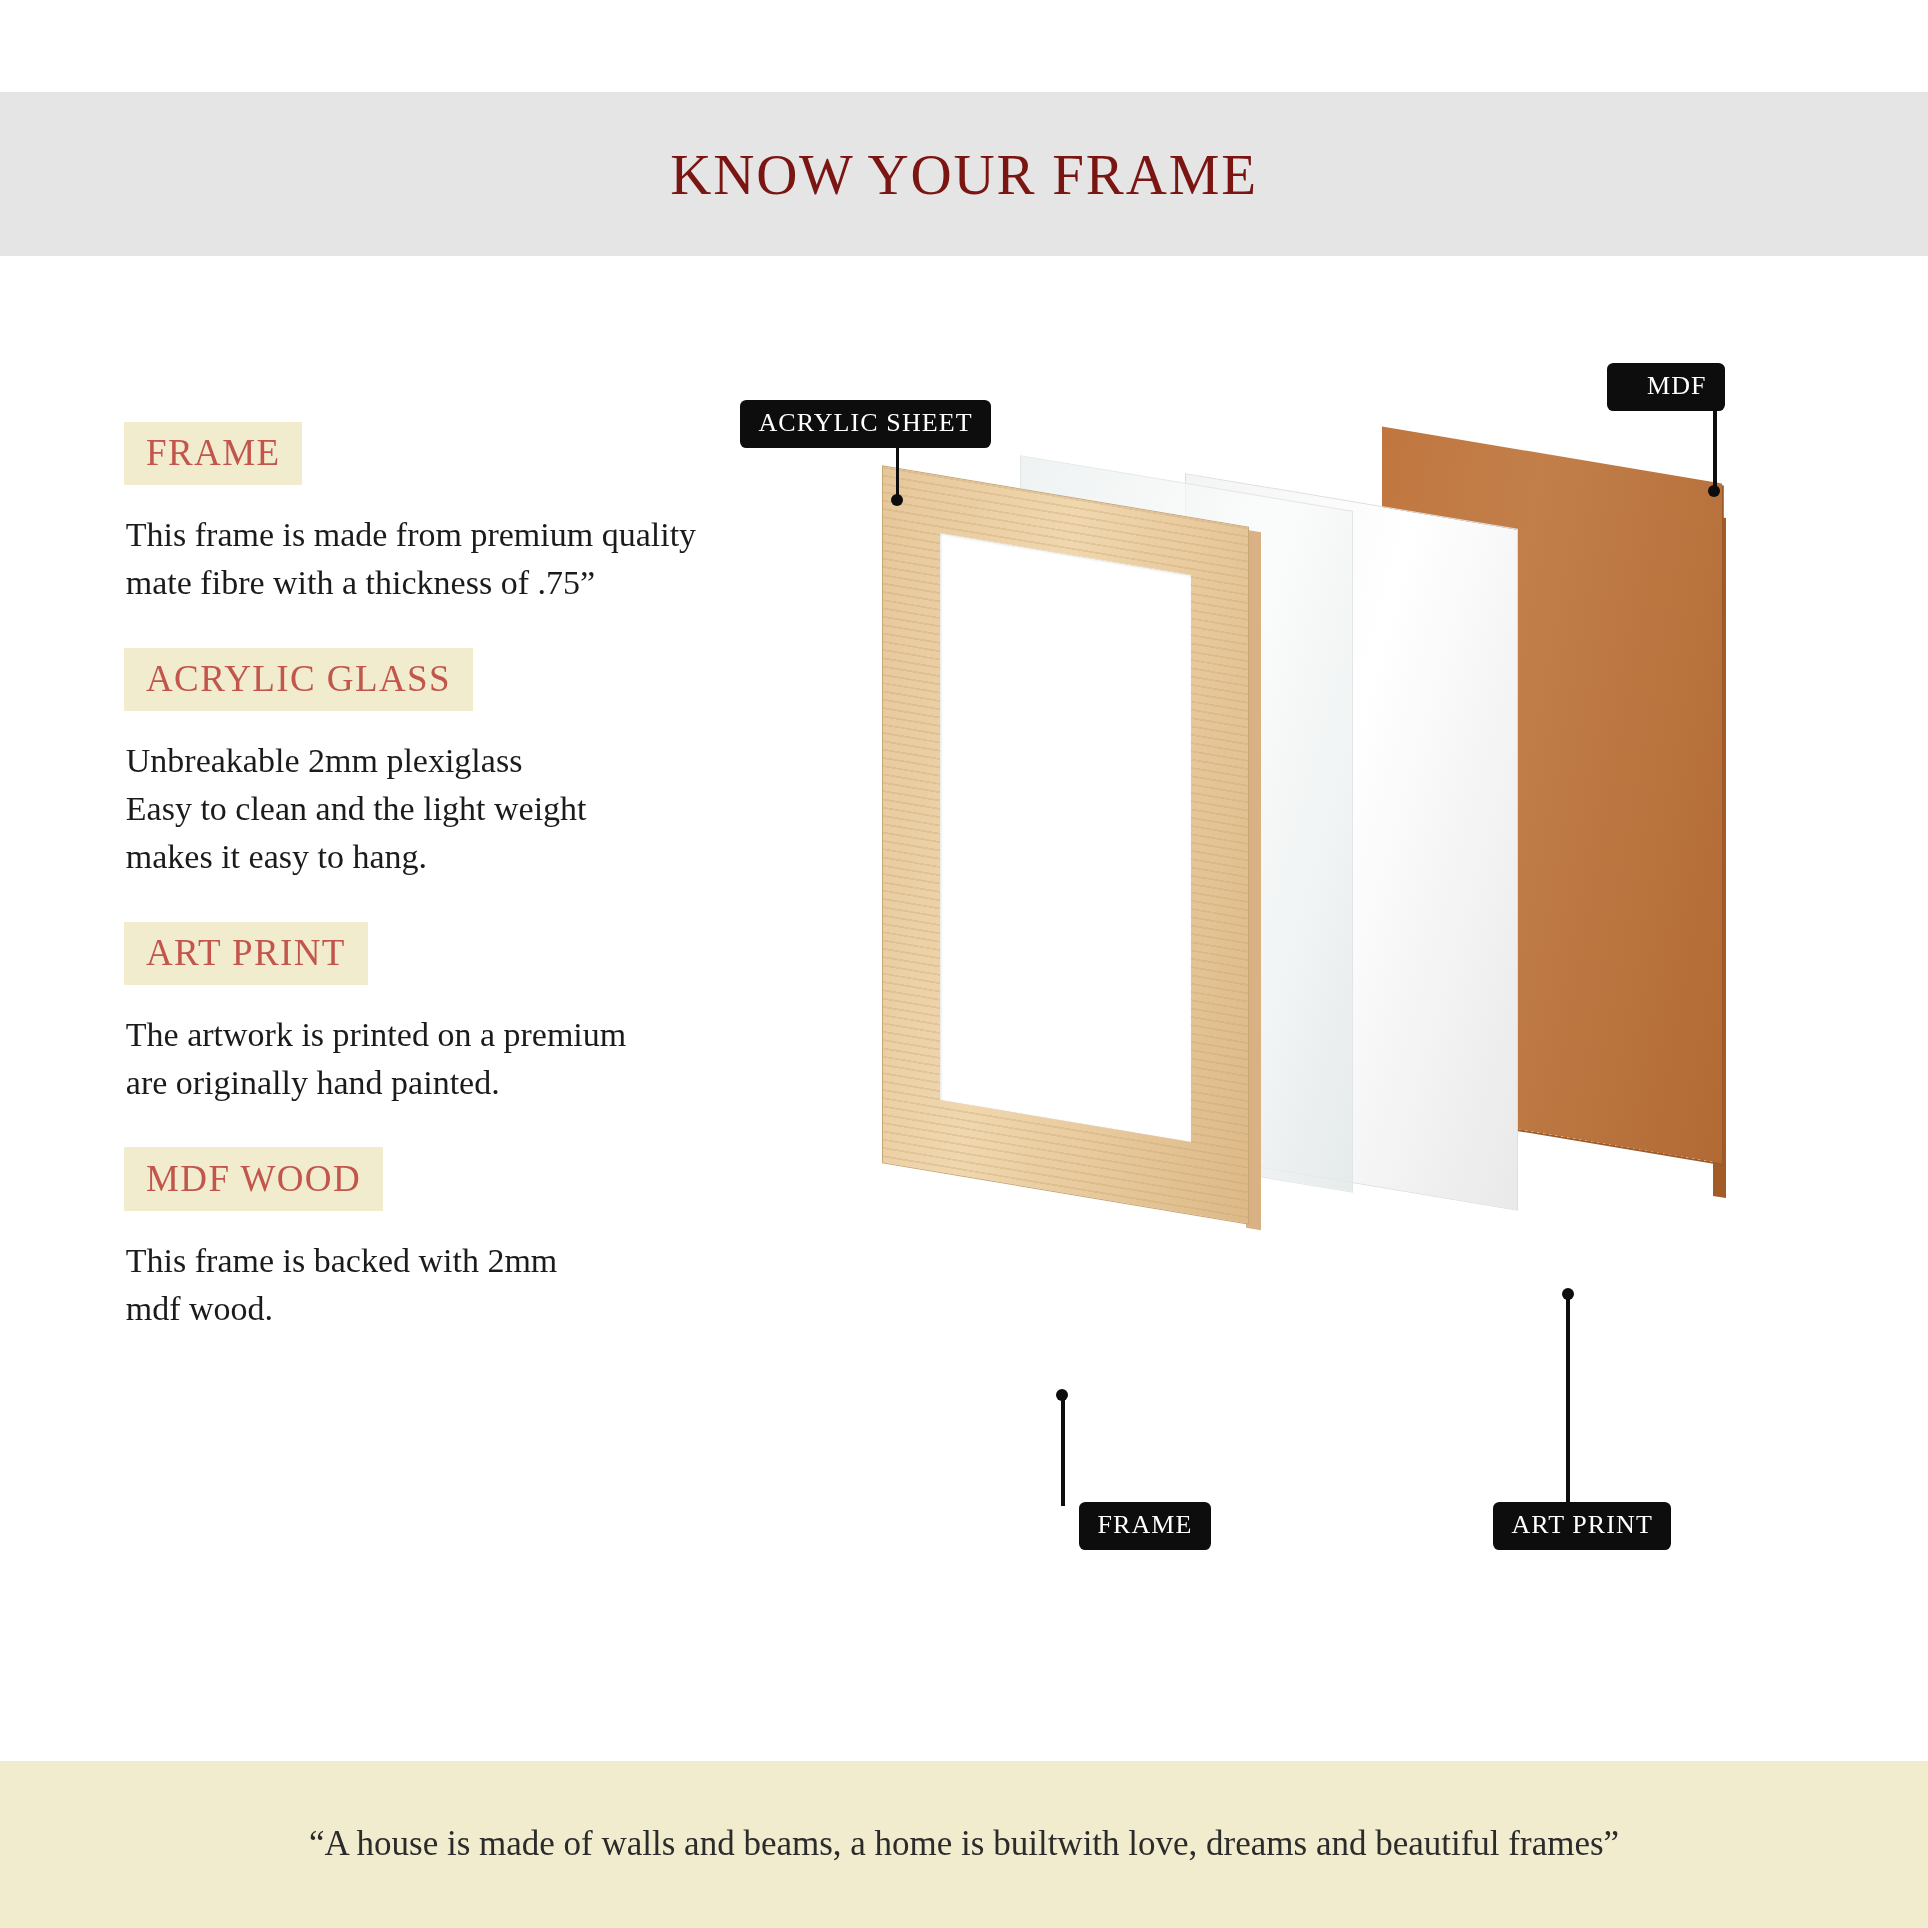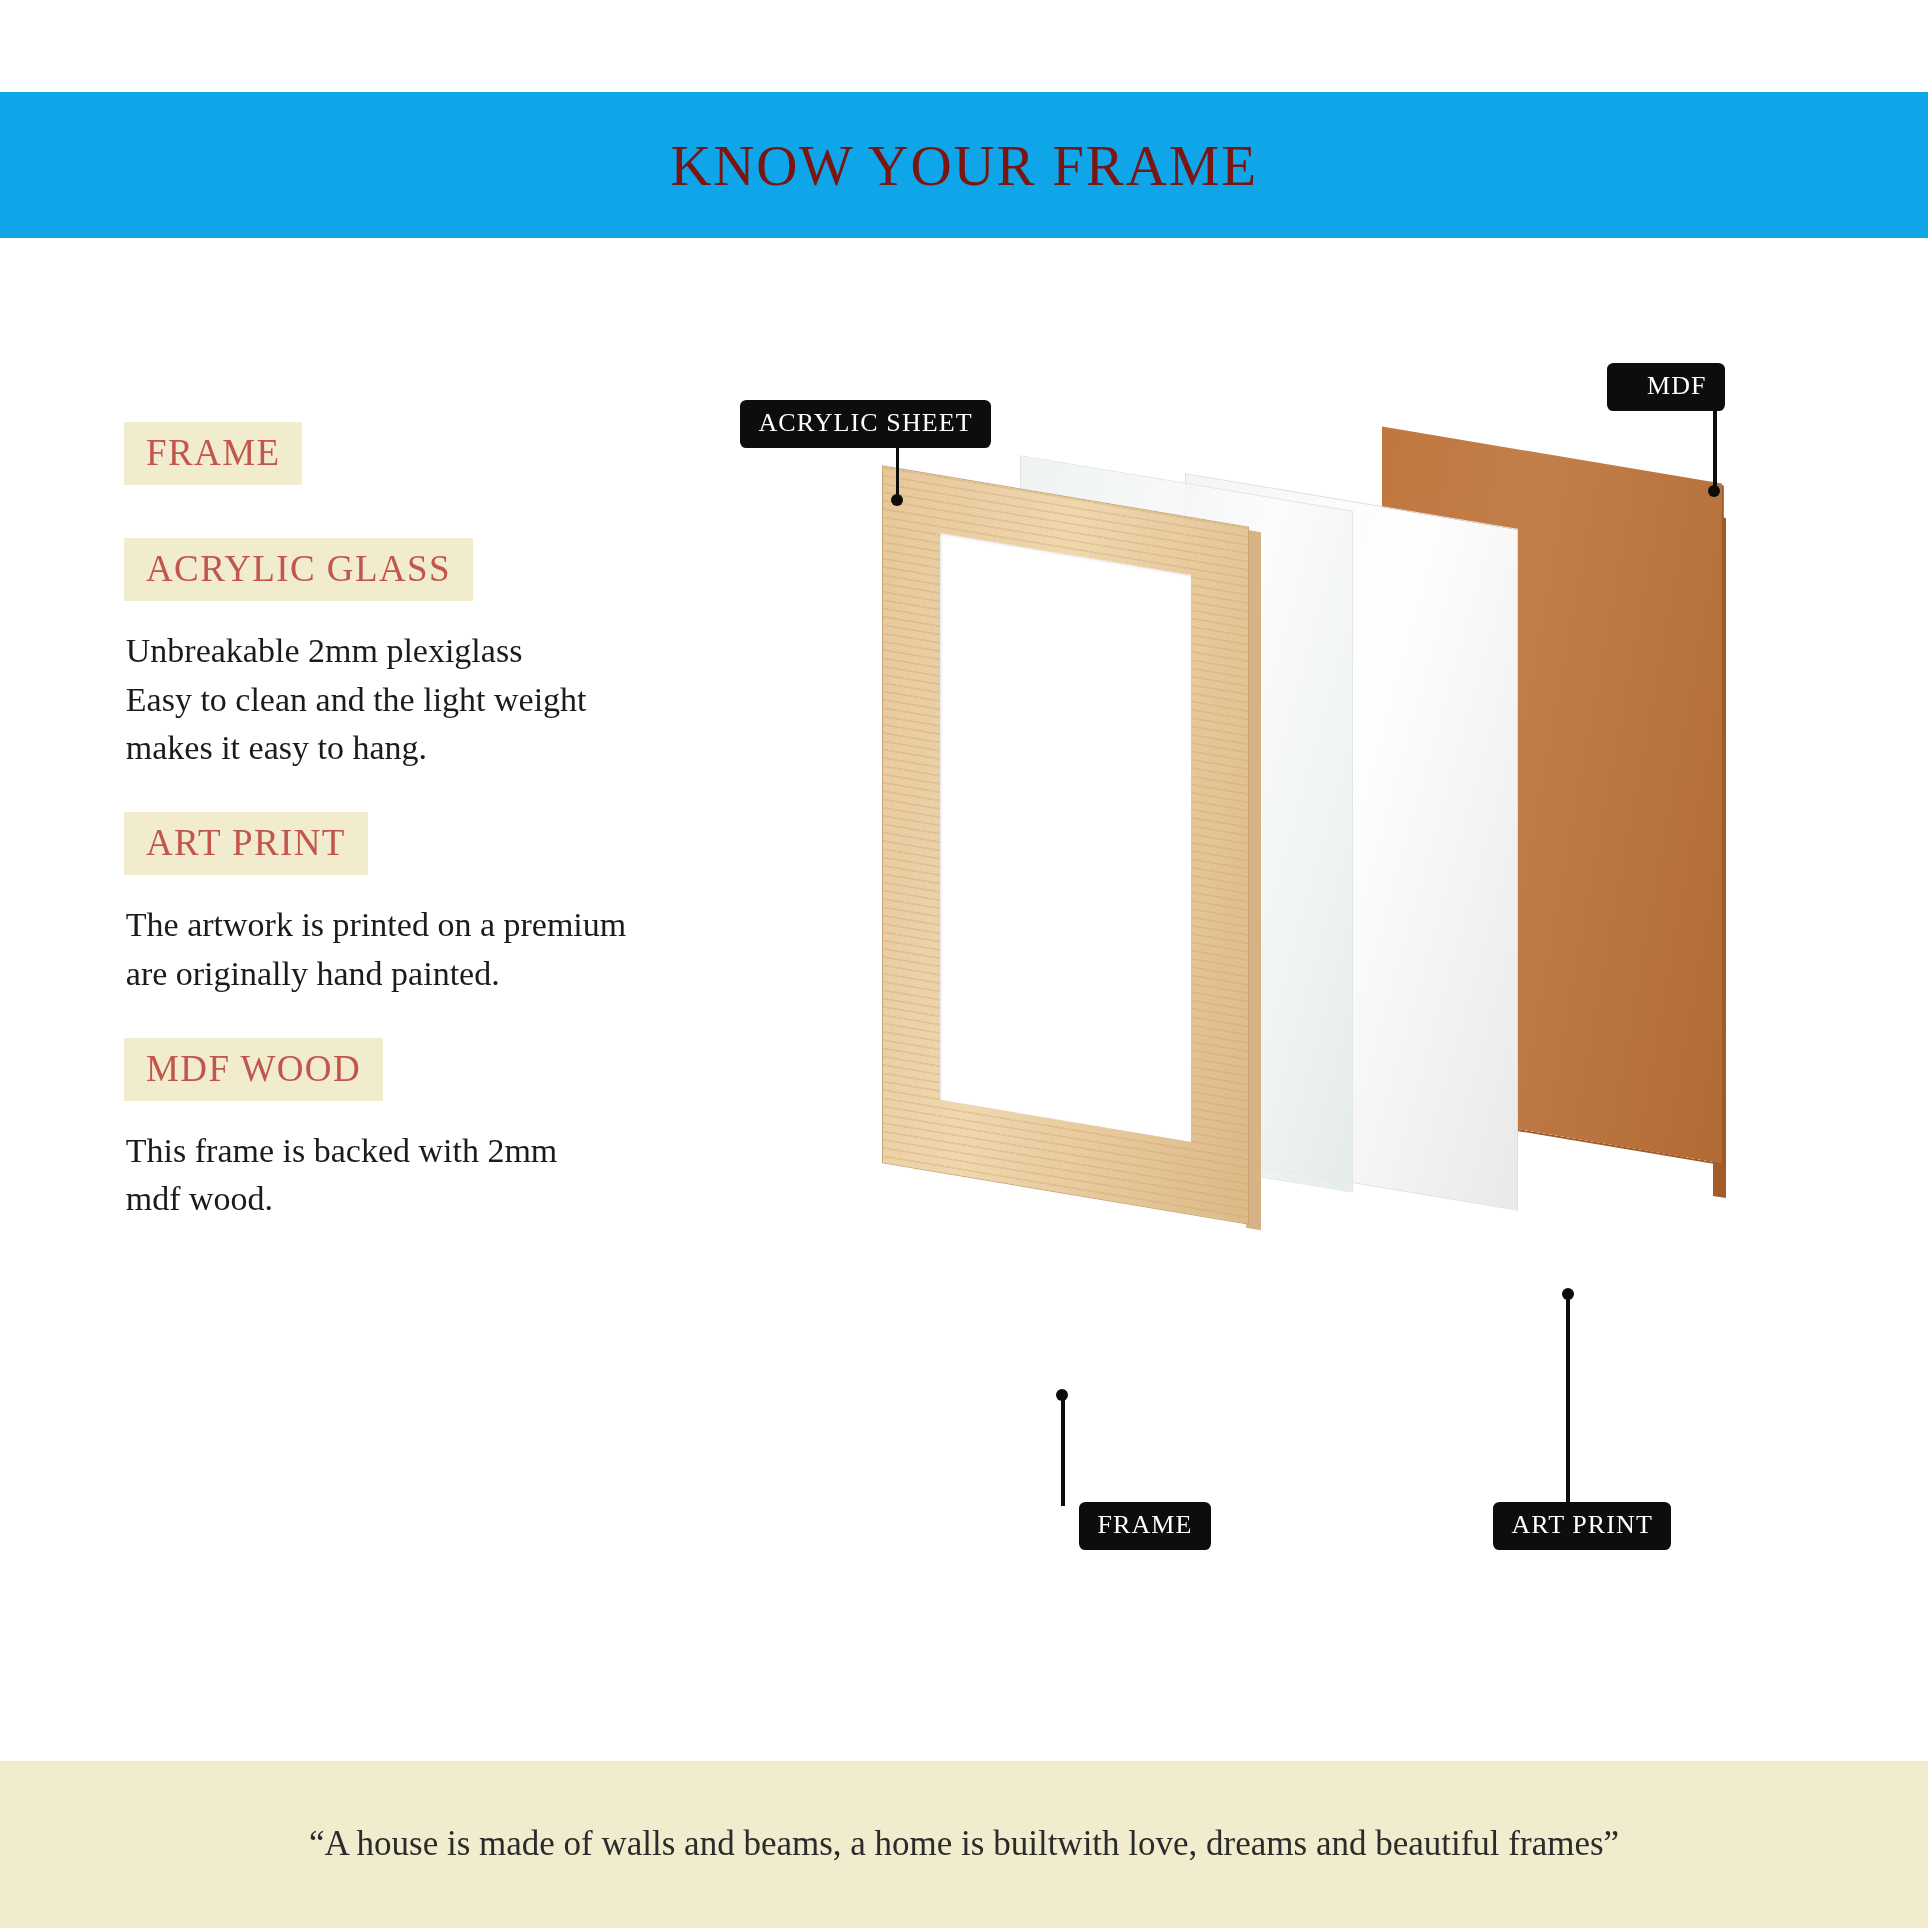--- a/index.html
+++ b/index.html
@@ -14,22 +14,22 @@
     overflow: hidden;
     font-family: "Liberation Serif", serif;
   }
 
   
   .header-band {
     position: absolute;
     left: 0;
     top: 92px;
     width: 1928px;
-    height: 146px;
-    background: #0ea5e9;
+    height: 164px;
+    background: #e5e5e5;
     display: flex;
     align-items: center;
     justify-content: center;
   }
   .header-title {
     color: #7a1512;
     font-size: 57px;
     letter-spacing: 1.8px;
     font-family: "Liberation Serif", serif;
     font-weight: normal;
@@ -193,20 +193,24 @@
 <body>
 
 <div class="header-band">
   <div class="header-title">KNOW YOUR FRAME</div>
 </div>
 
 <div class="left-col">
 
   <div class="section">
     <div class="section-heading">FRAME</div>
+    <div class="section-body">
+      <div>This frame is made from premium quality</div>
+      <div>mate fibre with a thickness of .75”</div>
+    </div>
   </div>
 
   <div class="section">
     <div class="section-heading">ACRYLIC  GLASS</div>
     <div class="section-body">
       <div>Unbreakable 2mm plexiglass</div>
       <div>Easy to clean and the light weight</div>
       <div>makes it easy to hang.</div>
     </div>
   </div>

